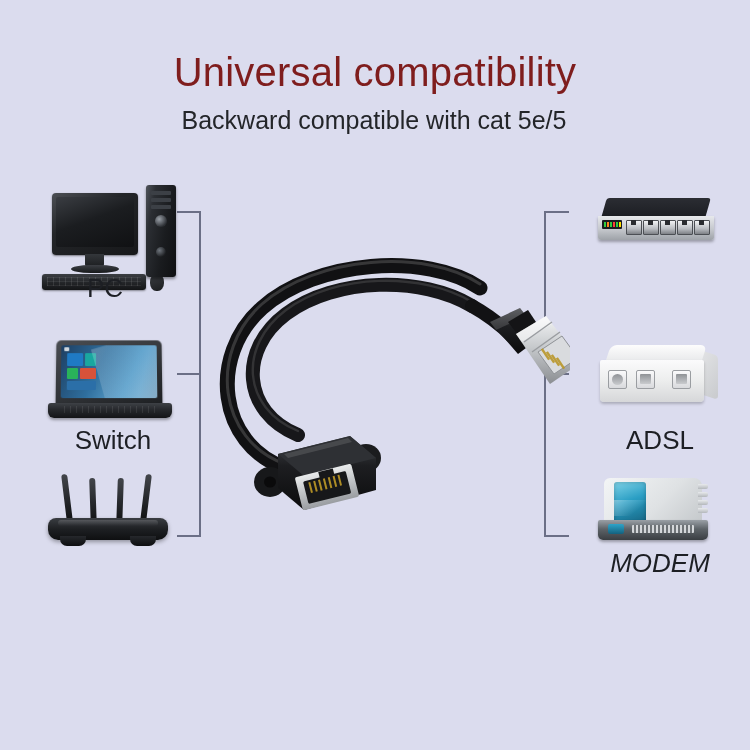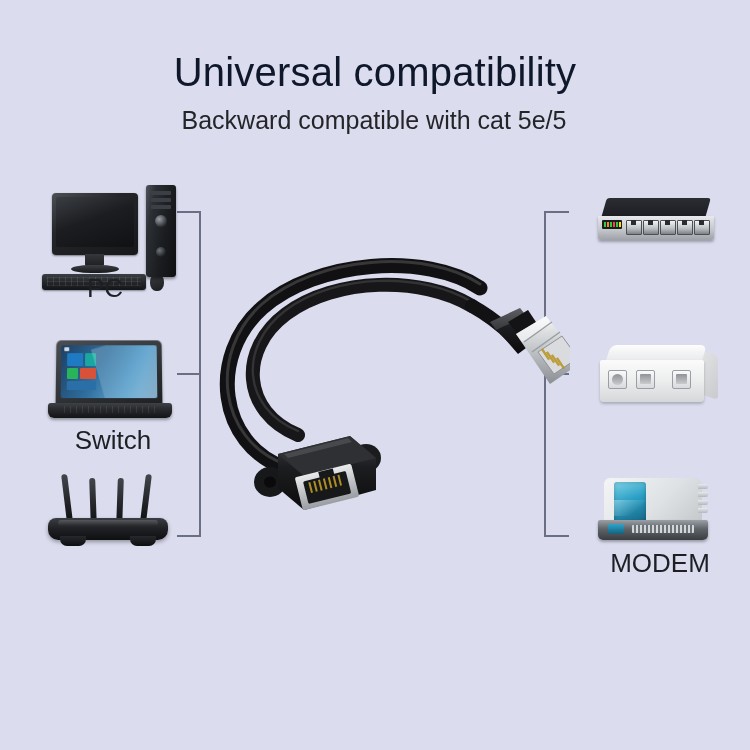--- a/index.html
+++ b/index.html
@@ -23,21 +23,21 @@
 
   
   .title {
     position: absolute;
     left: 0;
     top: 48px;
     width: 750px;
     text-align: center;
     font-size: 40px;
     line-height: 48px;
-    color: #0f172a;
+    color: #7f1d1d;
     letter-spacing: 0.2px;
     font-weight: 400;
   }
   .subtitle {
     position: absolute;
     left: 0;
     top: 104px;
     width: 748px;
     text-align: center;
     font-size: 25px;
@@ -483,37 +483,38 @@
 
   <div class="device" style="left:600px; top:345px; width:126px; height:62px;">
     <div class="ad-side"></div>
     <div class="ad-top"></div>
     <div class="ad-face">
       <span class="ad-jack round" style="left:8px;"></span>
       <span class="ad-jack" style="left:36px;"></span>
       <span class="ad-jack" style="left:72px;"></span>
     </div>
   </div>
+  <div class="dev-label" style="left:590px; top:425px; width:140px;">ADSL</div>
 
   <div class="device" style="left:598px; top:478px; width:124px; height:66px;">
     <div class="md-top">
       <div class="md-panel"></div>
     </div>
     <div class="md-fins">
       <i style="top:0px;"></i>
         <i style="top:8px;"></i>
         <i style="top:16px;"></i>
         <i style="top:24px;"></i>
     </div>
     <div class="md-base">
       <span class="md-knob"></span>
       <span class="md-vent"></span>
     </div>
   </div>
-  <div class="dev-label" style="left:580px; top:548px; width:160px;">MODEM</div>
+  <div class="dev-label" style="left:580px; top:548px; width:160px;font-style:italic;">MODEM</div>
 
   <svg class="cable" viewBox="0 0 380 280">
     <defs>
       <linearGradient id="cableG" x1="0" y1="0" x2="0" y2="1">
         <stop offset="0%" stop-color="#3a3a3c"></stop>
         <stop offset="30%" stop-color="#1a1a1c"></stop>
         <stop offset="65%" stop-color="#0c0c0d"></stop>
         <stop offset="100%" stop-color="#242426"></stop>
       </linearGradient>
       <linearGradient id="bodyG" x1="0" y1="0" x2="0" y2="1">

